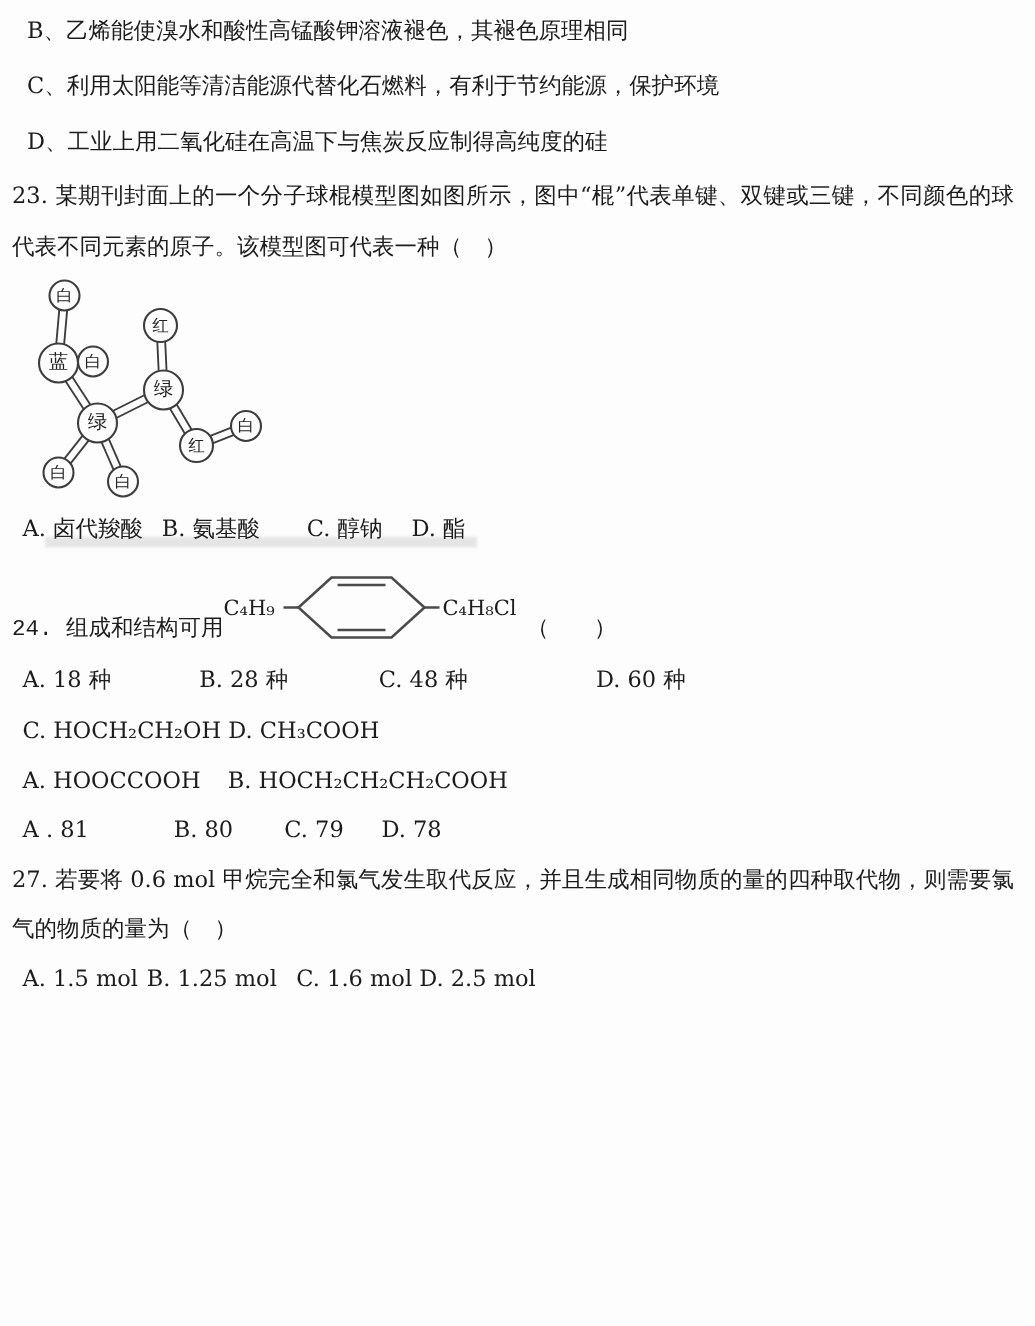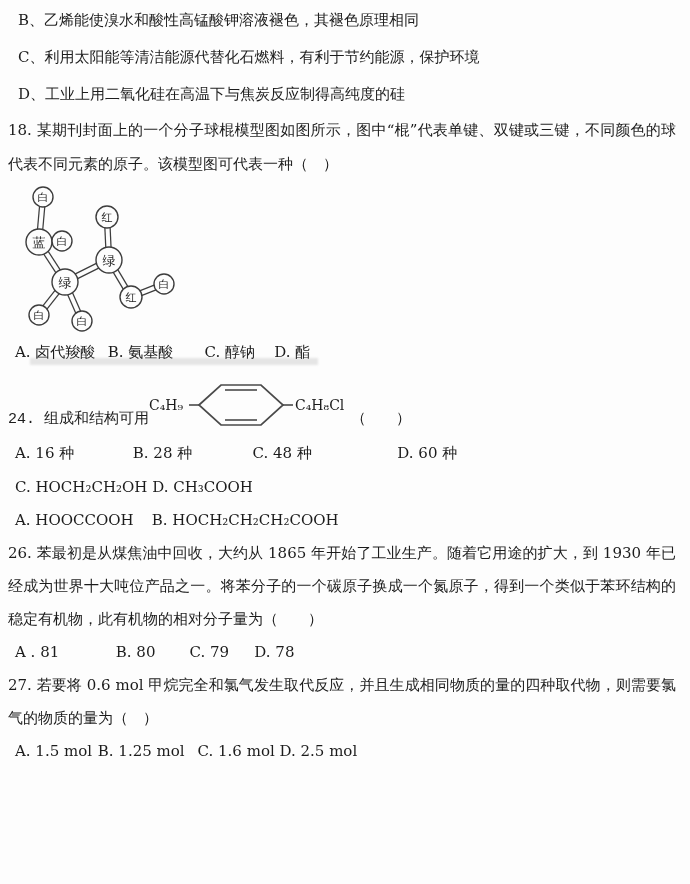--- a/index.html
+++ b/index.html
@@ -36,21 +36,21 @@
 </style>
 </head>
 <body>
 
 <div class="doc">
 
   <p class="opt-line">B、乙烯能使溴水和酸性高锰酸钾溶液褪色，其褪色原理相同</p>
   <p class="opt-line">C、利用太阳能等清洁能源代替化石燃料，有利于节约能源，保护环境</p>
   <p class="opt-line">D、工业上用二氧化硅在高温下与焦炭反应制得高纯度的硅</p>
 
-  <p class="qtext">18. 某期刊封面上的一个分子球棍模型图如图所示，图中“棍”代表单键、双键或三键，不同颜色的球代表不同元素的原子。该模型图可代表一种（　）</p>
+  <p class="qtext">23. 某期刊封面上的一个分子球棍模型图如图所示，图中“棍”代表单键、双键或三键，不同颜色的球代表不同元素的原子。该模型图可代表一种（　）</p>
 
   <svg class="molecule" width="160" height="150" viewBox="0 0 160 150">
       <line x1="23" y1="12" x2="19" y2="57" stroke="#3d3d3d" stroke-width="6.5"></line>
       <line x1="23" y1="12" x2="19" y2="57" stroke="#fdfdfd" stroke-width="4"></line>
       <line x1="19" y1="57" x2="45" y2="97" stroke="#3d3d3d" stroke-width="6.5"></line>
       <line x1="19" y1="57" x2="45" y2="97" stroke="#fdfdfd" stroke-width="4"></line>
       <line x1="87" y1="32" x2="89" y2="75" stroke="#3d3d3d" stroke-width="6.5"></line>
       <line x1="87" y1="32" x2="89" y2="75" stroke="#fdfdfd" stroke-width="4"></line>
       <line x1="89" y1="75" x2="45" y2="97" stroke="#3d3d3d" stroke-width="6.5"></line>
       <line x1="89" y1="75" x2="45" y2="97" stroke="#fdfdfd" stroke-width="4"></line>
@@ -101,36 +101,35 @@
       <polygon class="ring" points="50,30 72,10 112,10 134,30 112,50 72,50"></polygon>
       <line class="bnd" x1="76" y1="15" x2="108" y2="15"></line>
       <line class="bnd" x1="76" y1="45" x2="108" y2="45"></line>
       <line class="bnd" x1="134" y1="30" x2="144" y2="30"></line>
       <text class="chem" x="146" y="35">C₄H₈Cl</text>
     </svg>
     <span class="t">（　　）</span>
   </div>
 
   <div class="opt-row row24">
-    <span class="o c24a">A. 16 种</span>
+    <span class="o c24a">A. 18 种</span>
     <span class="o c24b">B. 28 种</span>
     <span class="o c24c">C. 48 种</span>
     <span class="o">D. 60 种</span>
   </div>
 
   <div class="opt-row row25">
     <span class="o c25">C. HOCH₂CH₂OH</span>
     <span class="o">D. CH₃COOH</span>
   </div>
   <div class="opt-row row25">
     <span class="o c25">A. HOOCCOOH</span>
     <span class="o">B. HOCH₂CH₂CH₂COOH</span>
   </div>
 
-  <p class="qtext33">26. 苯最初是从煤焦油中回收，大约从 1865 年开始了工业生产。随着它用途的扩大，到 1930 年已经成为世界十大吨位产品之一。将苯分子的一个碳原子换成一个氮原子，得到一个类似于苯环结构的稳定有机物，此有机物的相对分子量为（　　）</p>
   <div class="opt-row row26">
     <span class="o c26a">A . 81</span>
     <span class="o c26b">B. 80</span>
     <span class="o c26c">C. 79</span>
     <span class="o">D. 78</span>
   </div>
 
   <p class="qtext33">27. 若要将 0.6 mol 甲烷完全和氯气发生取代反应，并且生成相同物质的量的四种取代物，则需要氯气的物质的量为（　）</p>
   <div class="opt-row row27">
     <span class="o c27a">A. 1.5 mol</span>

